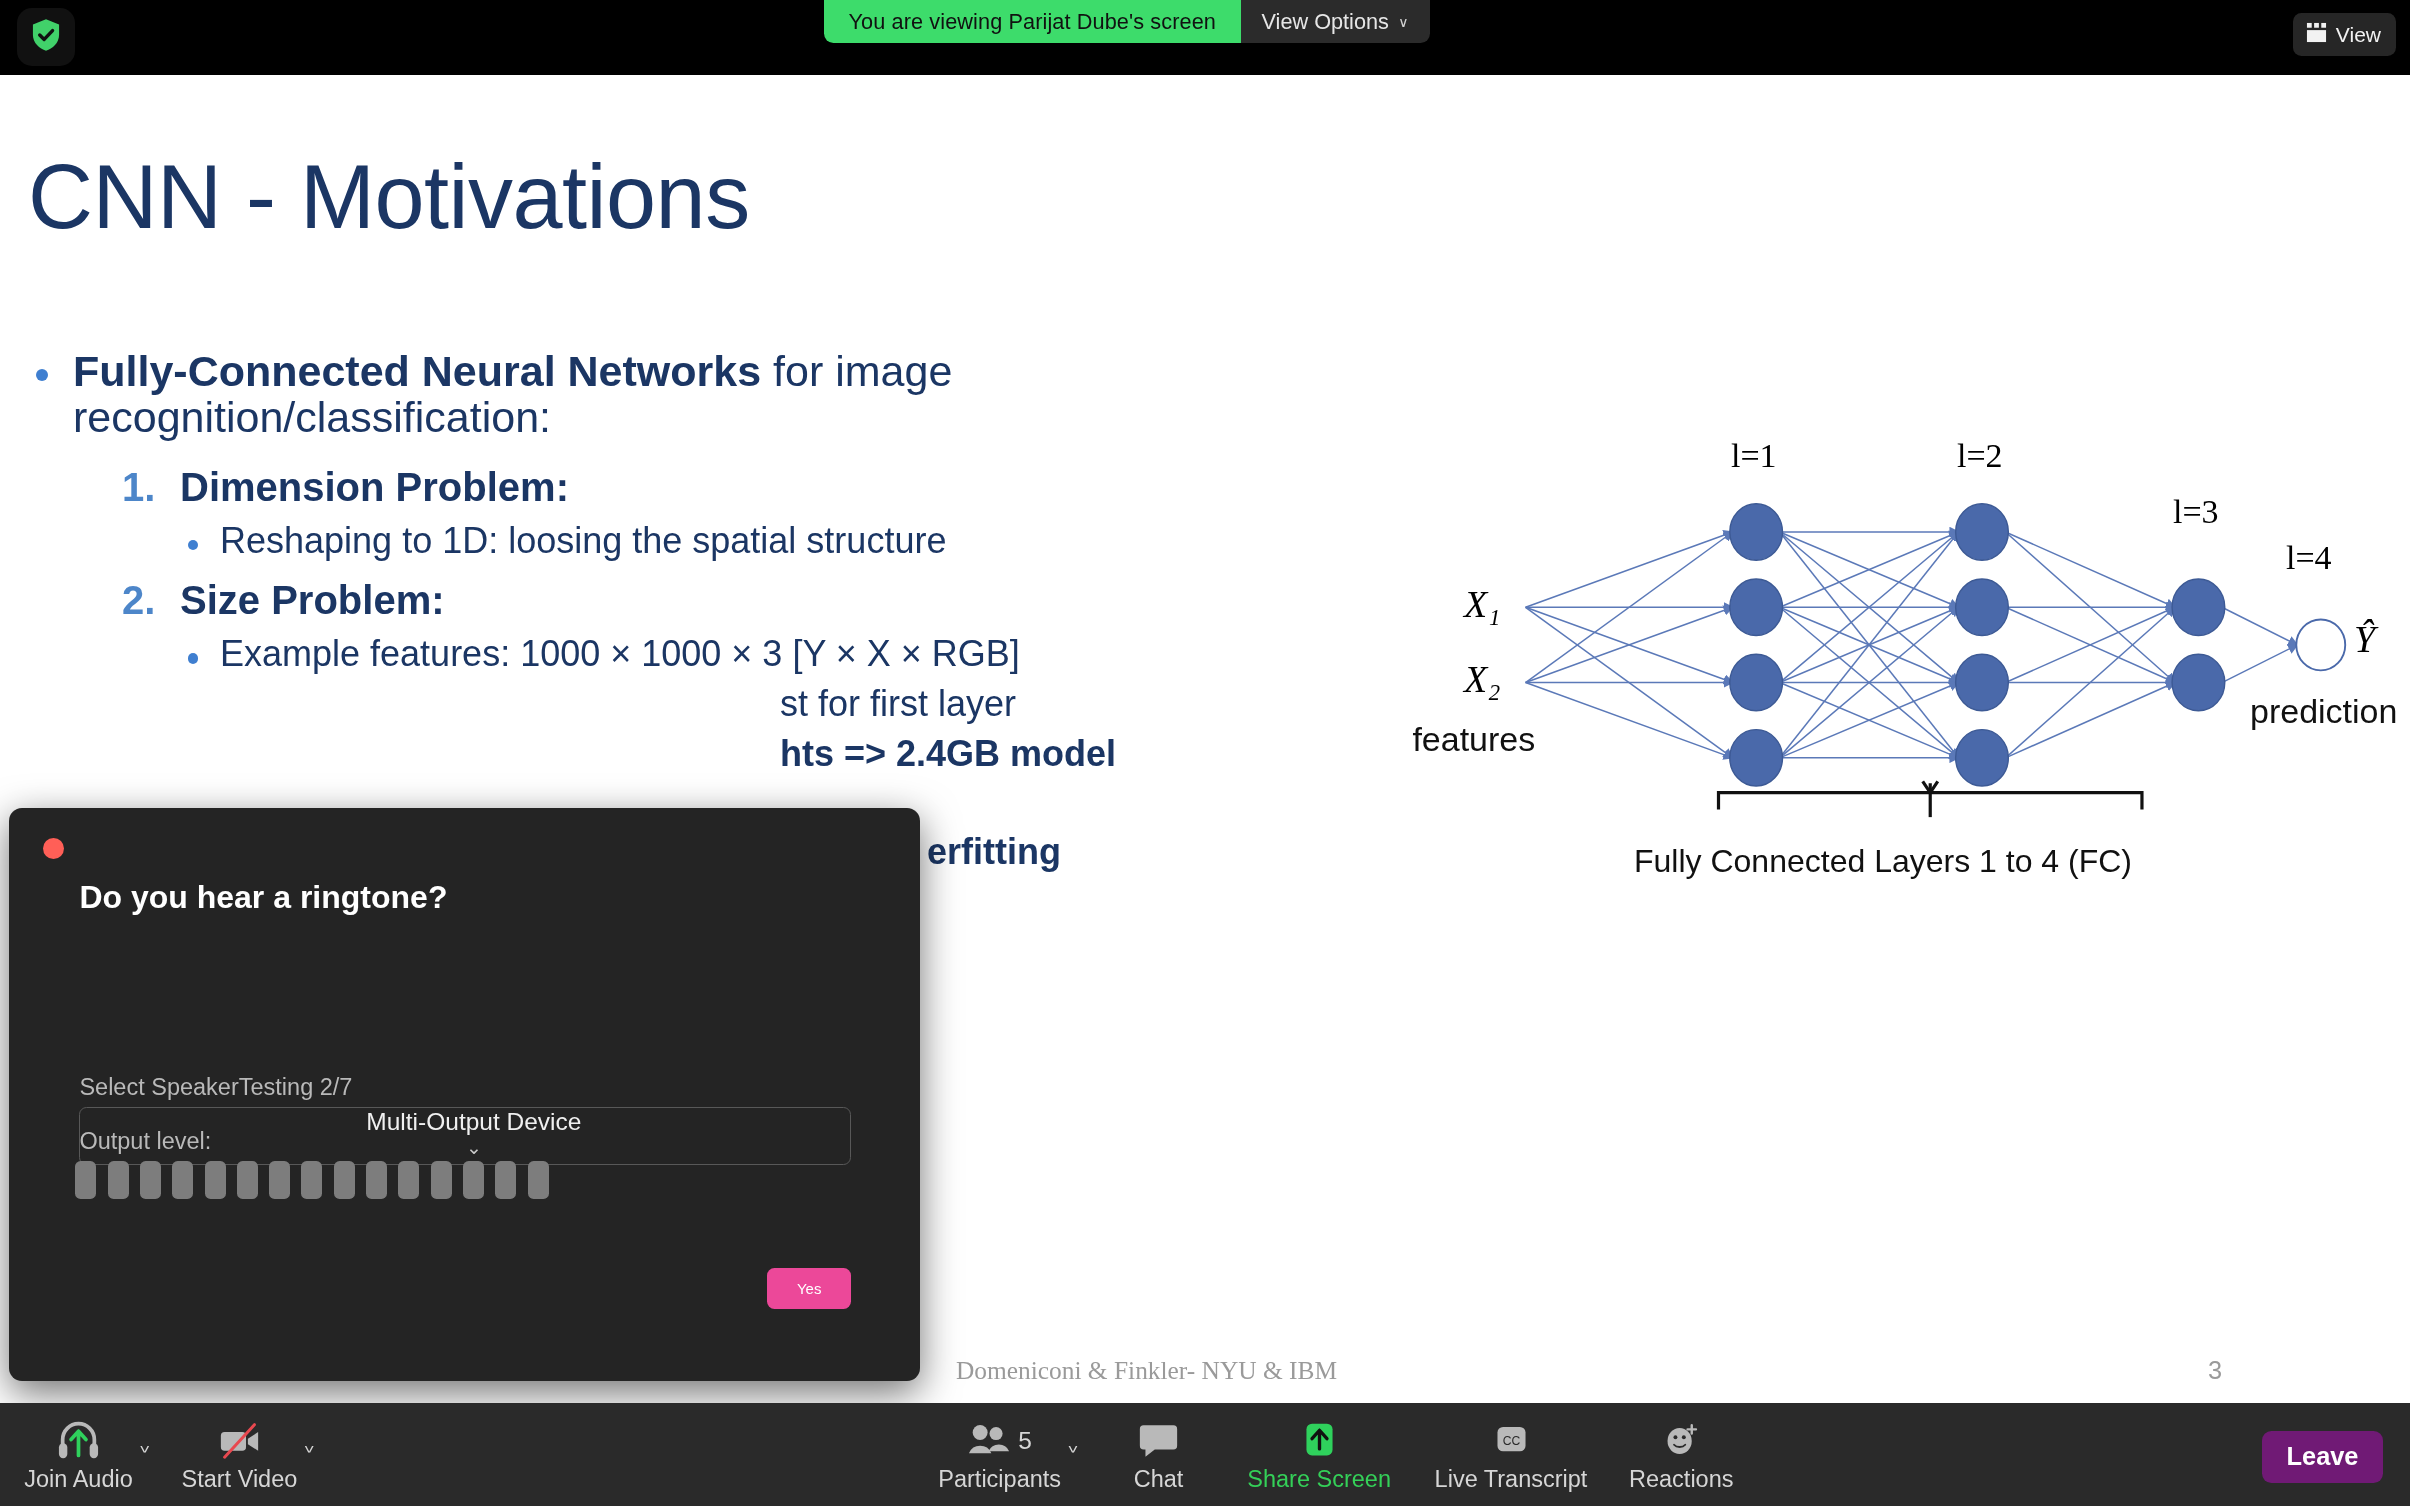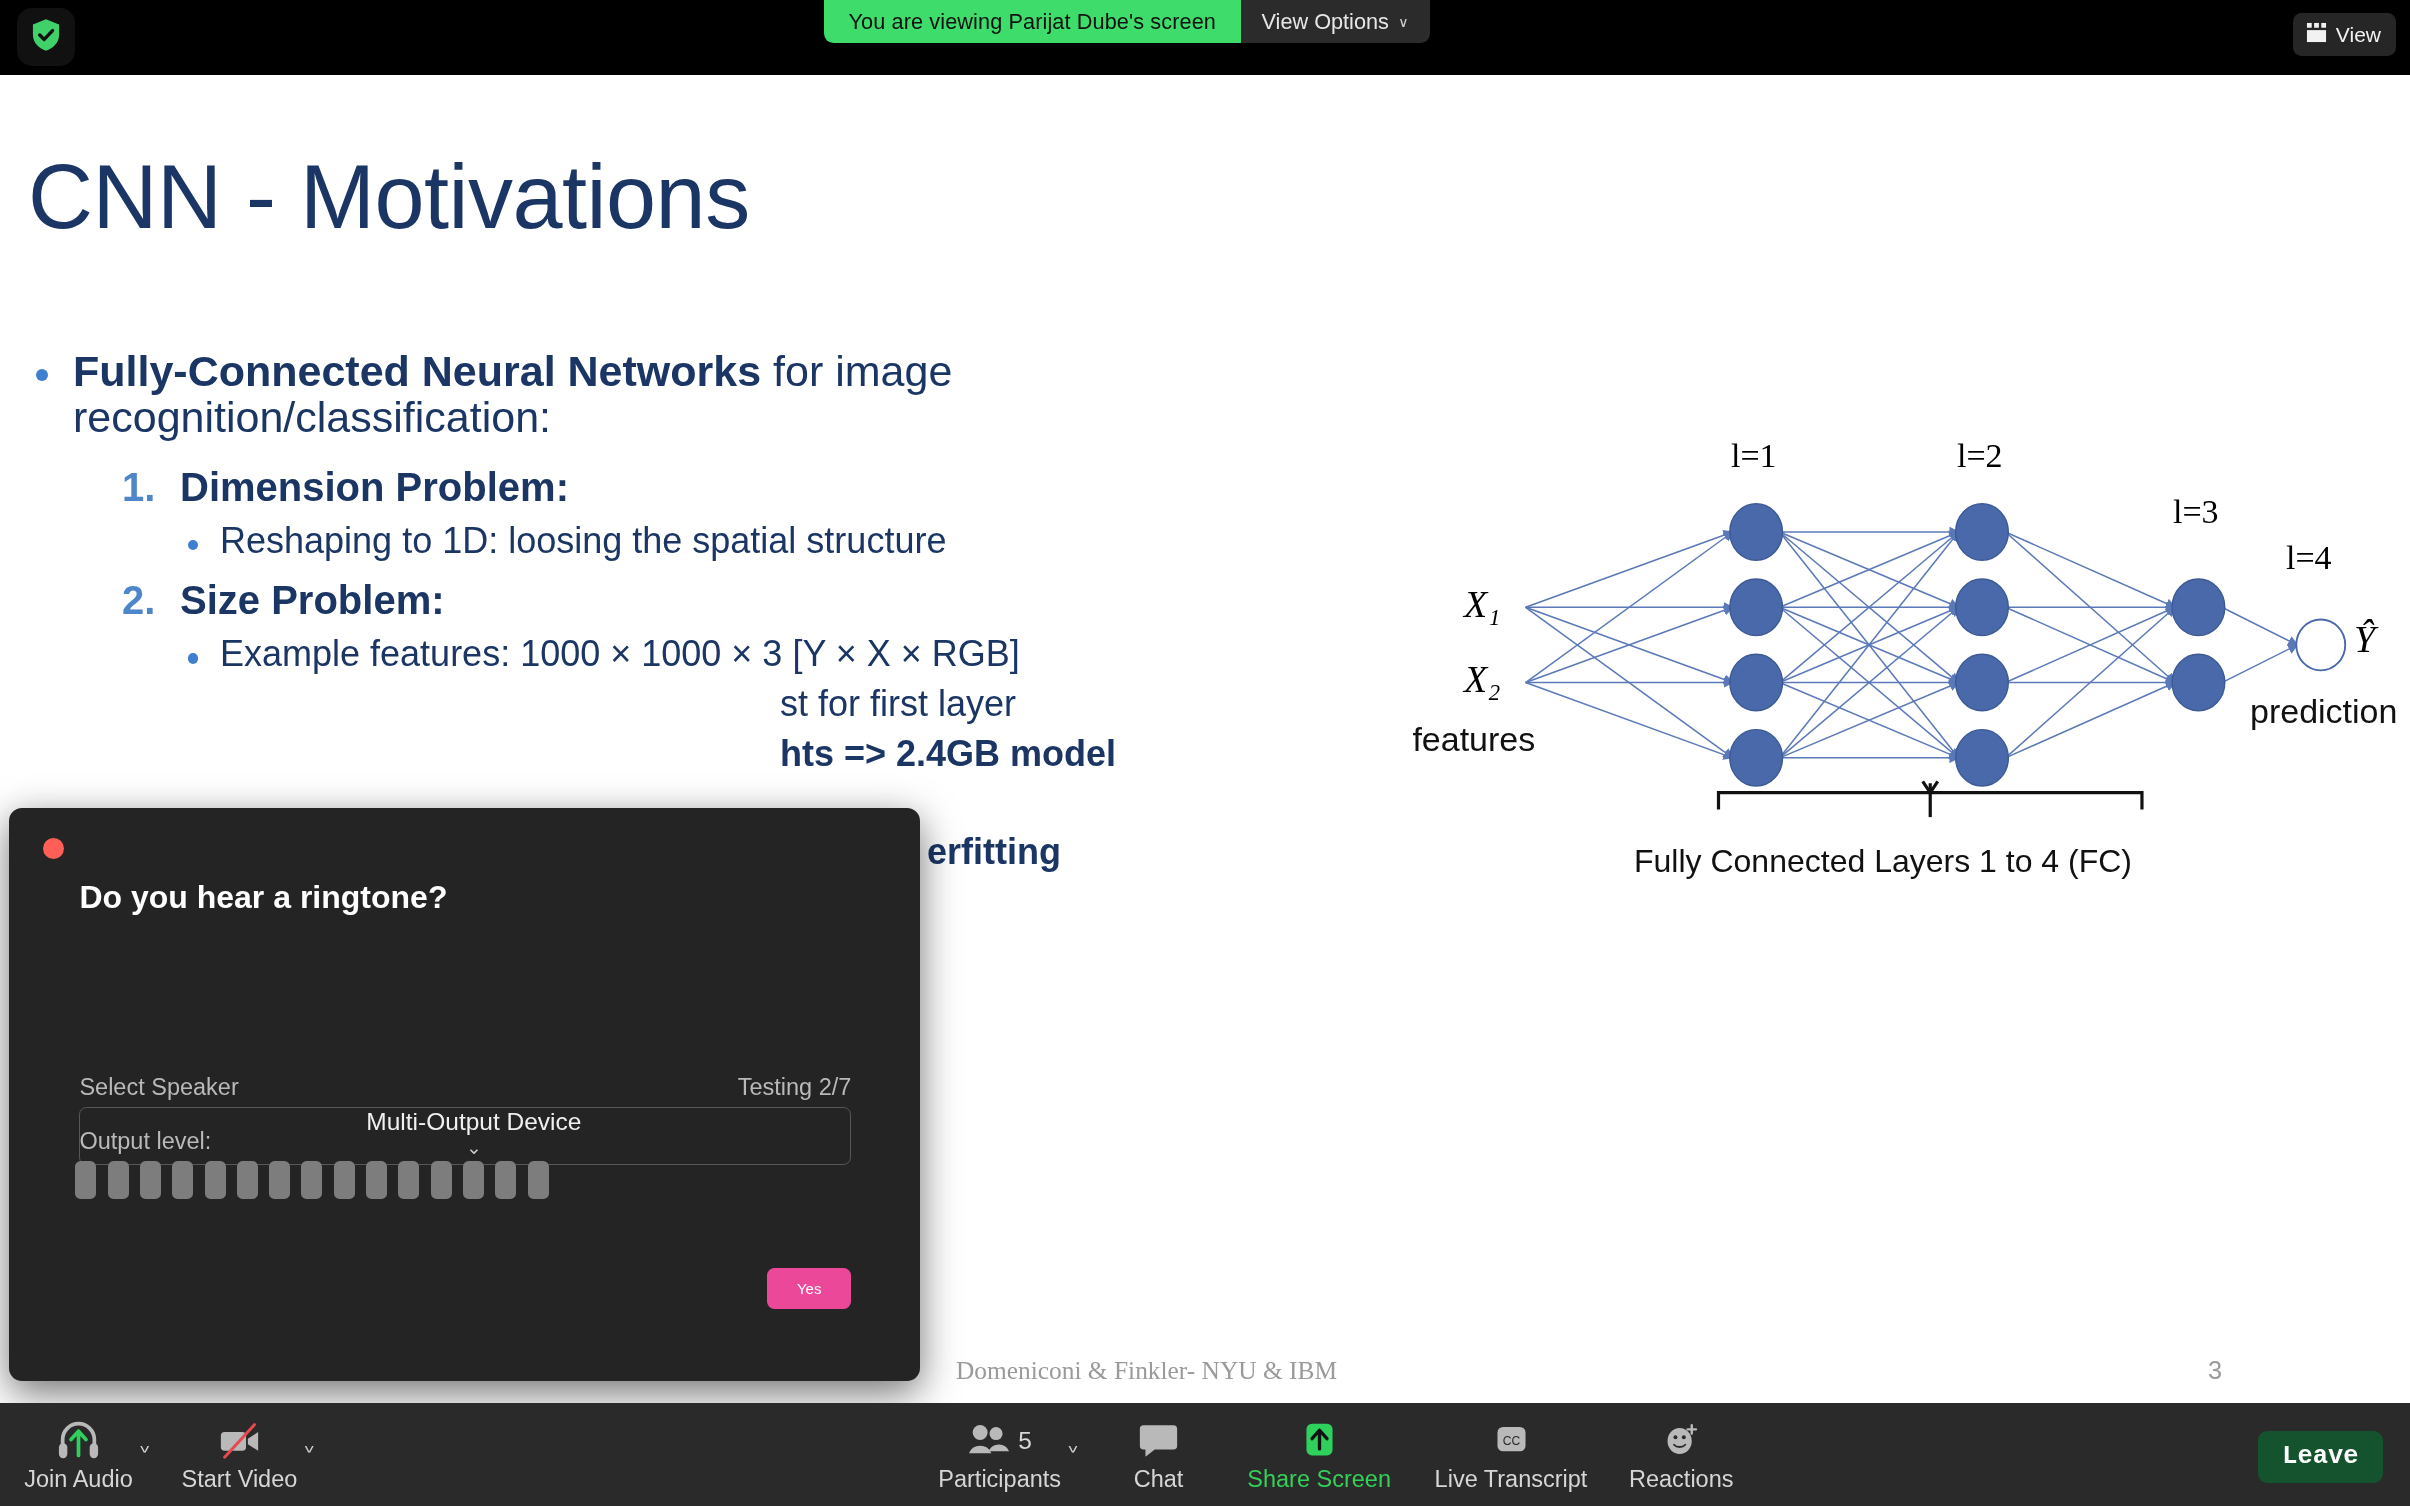--- a/index.html
+++ b/index.html
@@ -116,21 +116,21 @@
   .dlg-close {
     position: absolute; left: 34px; top: 30px;
     width: 21px; height: 21px; border-radius: 50%; background: #ff5f57;
   }
   .dlg-title {
     position: absolute; left: 70px; top: 71px;
     font-size: 32px; font-weight: 700; color: #ffffff;
   }
   .dlg-row {
     position: absolute; left: 70px; top: 266px; width: 772px;
-    display: flex; justify-content: space-between; align-items: baseline;
+    display: flex; align-items: baseline;
   }
   .dlg-label { font-size: 23.5px; color: #b9b9b9; }
   .dlg-testing { font-size: 23.5px; color: #b9b9b9; }
   .dlg-select {
     position: absolute; left: 70px; top: 299px; width: 772px; height: 58px;
     border: 0.9px solid #585858; border-radius: 7.5px;
     display: flex; align-items: center; 
     padding: 0 19px 0 36px;
     flex-direction: column;
   }
@@ -175,23 +175,23 @@
   }
   .tb-icon { height: 49px; display: flex; align-items: center; justify-content: center; }
   .tb-label { margin-top: 1px; font-size: 23.5px; color: #d6d6d6; white-space: nowrap; }
   .tb-label.green { color: #34d058; }
   .tb-caret {
     color: #d6d6d6; font-size: 19px; margin-top: 19px; margin-left: -3.8px;
     transform: scaleY(-1);
   }
   .leave-btn {
     position: absolute; right: 28px; top: 28px;
-    background: #14532d; color: #fff; border: none; border-radius: 9.4px;
+    background: #701a75; color: #fff; border: none; border-radius: 9.4px;
     font-size: 25.4px; font-weight: 700; padding: 11.3px 24.5px;
-    font-family: Liberation Mono, monospace;
+    font-family: Liberation Sans, sans-serif;
   }
   .pcount { font-size: 24.5px; color: #d6d6d6; margin-left: 3.8px; align-self: center; }
 </style>
 </head>
 <body>
 
 <div id="root">
 
   <div class="topbar">
 

